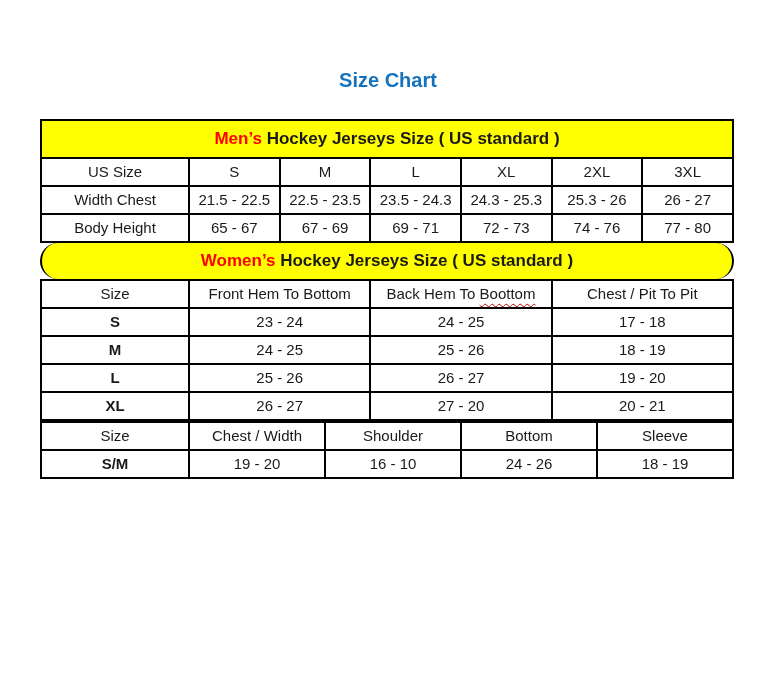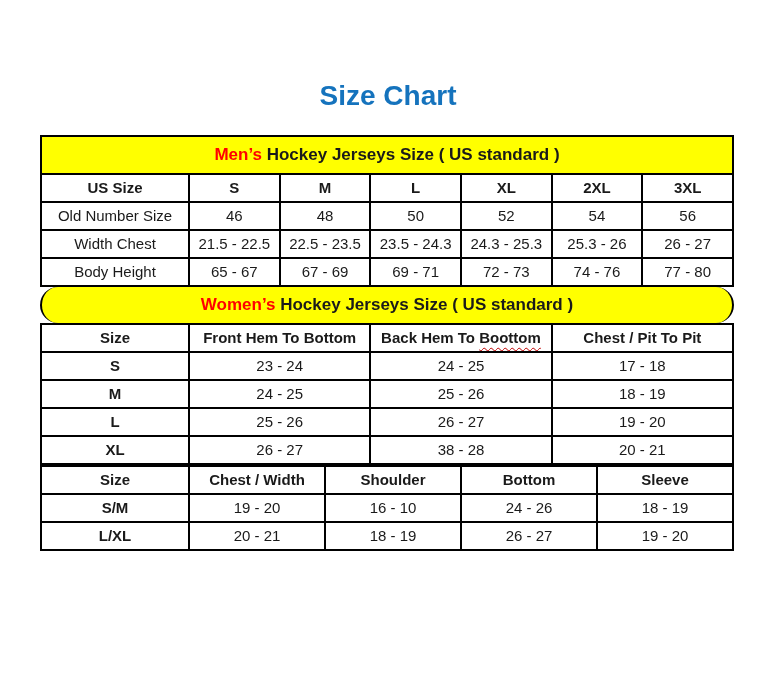--- a/index.html
+++ b/index.html
@@ -15,24 +15,24 @@
     margin: 0; padding: 0;
     background: #ffffff;
   }
   body {
     width: 776px; height: 692px;
     font-family: "Liberation Sans", sans-serif;
     color: var(--text);
     overflow: hidden;
   }
   .page-title {
-    margin: 16px;
+    margin: 0;
     padding-top: 62px;
     text-align: center;
-    font-size: 28px;
+    font-size: 20px;
     line-height: 36px;
     font-weight: 700;
     color: var(--title-color);
     font-family: "Liberation Sans", sans-serif;
   }
   .tables-wrap {
     width: 694px;
     margin: 21px 0 0 40px;
   }
   .banner {
@@ -58,21 +58,21 @@
   table.size-table td {
     border: 2px solid var(--border);
     text-align: center;
     vertical-align: middle;
     padding: 4px 2px;
     line-height: 18px;
     overflow: hidden;
     white-space: nowrap;
   }
   table.size-table th {
-    font-weight: 700;
+    font-weight: 400;
     font-size: 15px;
   }
   table.size-table td { font-weight: 400; }
   table.size-table td.row-head.bold { font-weight: 700; }
   col.first-col { width: 148px; }
   .squiggle {
     text-decoration-line: underline;
     text-decoration-style: wavy;
     text-decoration-color: var(--squiggle);
     text-decoration-thickness: 1px;
@@ -103,29 +103,20 @@
               <th>S</th>
               <th>M</th>
               <th>L</th>
               <th>XL</th>
               <th>2XL</th>
               <th>3XL</th>
             </tr>
           </thead>
           <tbody>
             <tr>
-              <td class="row-head">Old Number Size</td>
-              <td class="value-cell">46</td>
-              <td class="value-cell">48</td>
-              <td class="value-cell">50</td>
-              <td class="value-cell">52</td>
-              <td class="value-cell">54</td>
-              <td class="value-cell">56</td>
-            </tr>
-            <tr>
               <td class="row-head">Width Chest</td>
               <td class="value-cell">21.5 - 22.5</td>
               <td class="value-cell">22.5 - 23.5</td>
               <td class="value-cell">23.5 - 24.3</td>
               <td class="value-cell">24.3 - 25.3</td>
               <td class="value-cell">25.3 - 26</td>
               <td class="value-cell">26 - 27</td>
             </tr>
             <tr>
               <td class="row-head">Body Height</td>
@@ -171,21 +162,21 @@
             </tr>
             <tr>
               <td class="row-head bold">L</td>
               <td class="value-cell">25 - 26</td>
               <td class="value-cell">26 - 27</td>
               <td class="value-cell">19 - 20</td>
             </tr>
             <tr>
               <td class="row-head bold">XL</td>
               <td class="value-cell">26 - 27</td>
-              <td class="value-cell">38 - 28</td>
+              <td class="value-cell">27 - 20</td>
               <td class="value-cell">20 - 21</td>
             </tr>
           </tbody>
         </table>
       </section>
       <section class="size-section">
         <table class="size-table">
           <colgroup>
             <col class="first-col">
             <col class="data-col">
@@ -203,24 +194,17 @@
             </tr>
           </thead>
           <tbody>
             <tr>
               <td class="row-head bold">S/M</td>
               <td class="value-cell">19 - 20</td>
               <td class="value-cell">16 - 10</td>
               <td class="value-cell">24 - 26</td>
               <td class="value-cell">18 - 19</td>
             </tr>
-            <tr>
-              <td class="row-head bold">L/XL</td>
-              <td class="value-cell">20 - 21</td>
-              <td class="value-cell">18 - 19</td>
-              <td class="value-cell">26 - 27</td>
-              <td class="value-cell">19 - 20</td>
-            </tr>
           </tbody>
         </table>
       </section>
     </div>
 </main>
 
 </body></html>

